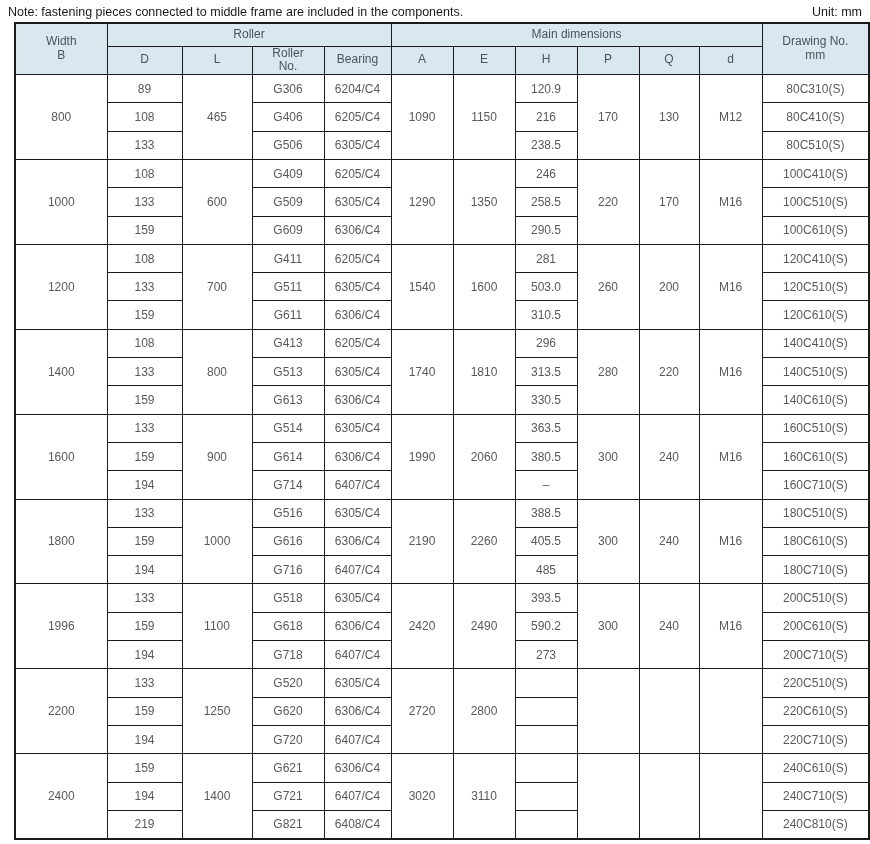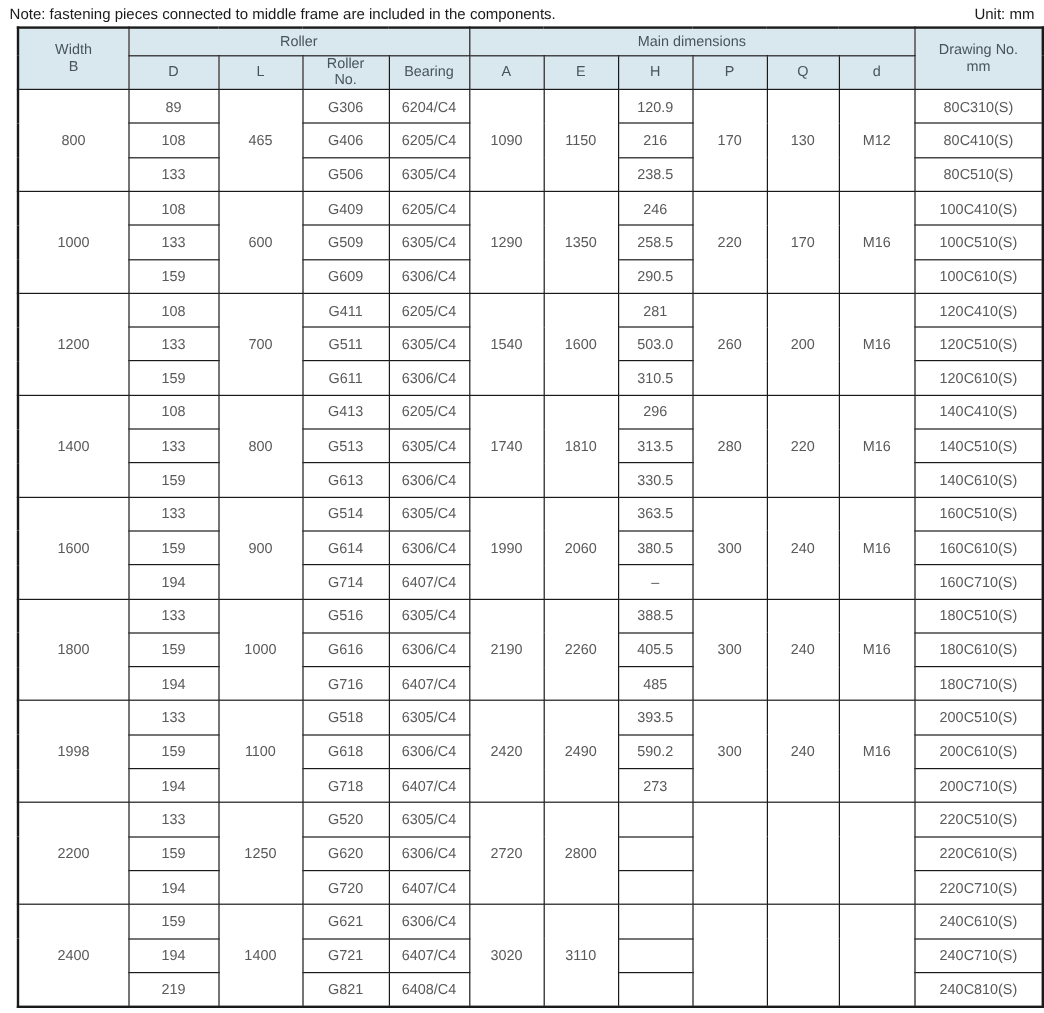--- a/index.html
+++ b/index.html
@@ -260,21 +260,21 @@
     </tr>
     <tr>
       <td>194</td>
       <td>G716</td>
       <td>6407/C4</td>
       <td>485</td>
       <td>180C710(S)</td>
     </tr>
 
     <tr>
-      <td rowspan="3">1998</td>
+      <td rowspan="3">1996</td>
       <td>133</td>
       <td rowspan="3">1100</td>
       <td>G518</td>
       <td>6305/C4</td>
       <td rowspan="3">2420</td>
       <td rowspan="3">2490</td>
       <td>393.5</td>
       <td rowspan="3">300</td>
       <td rowspan="3">240</td>
       <td rowspan="3">M16</td>

